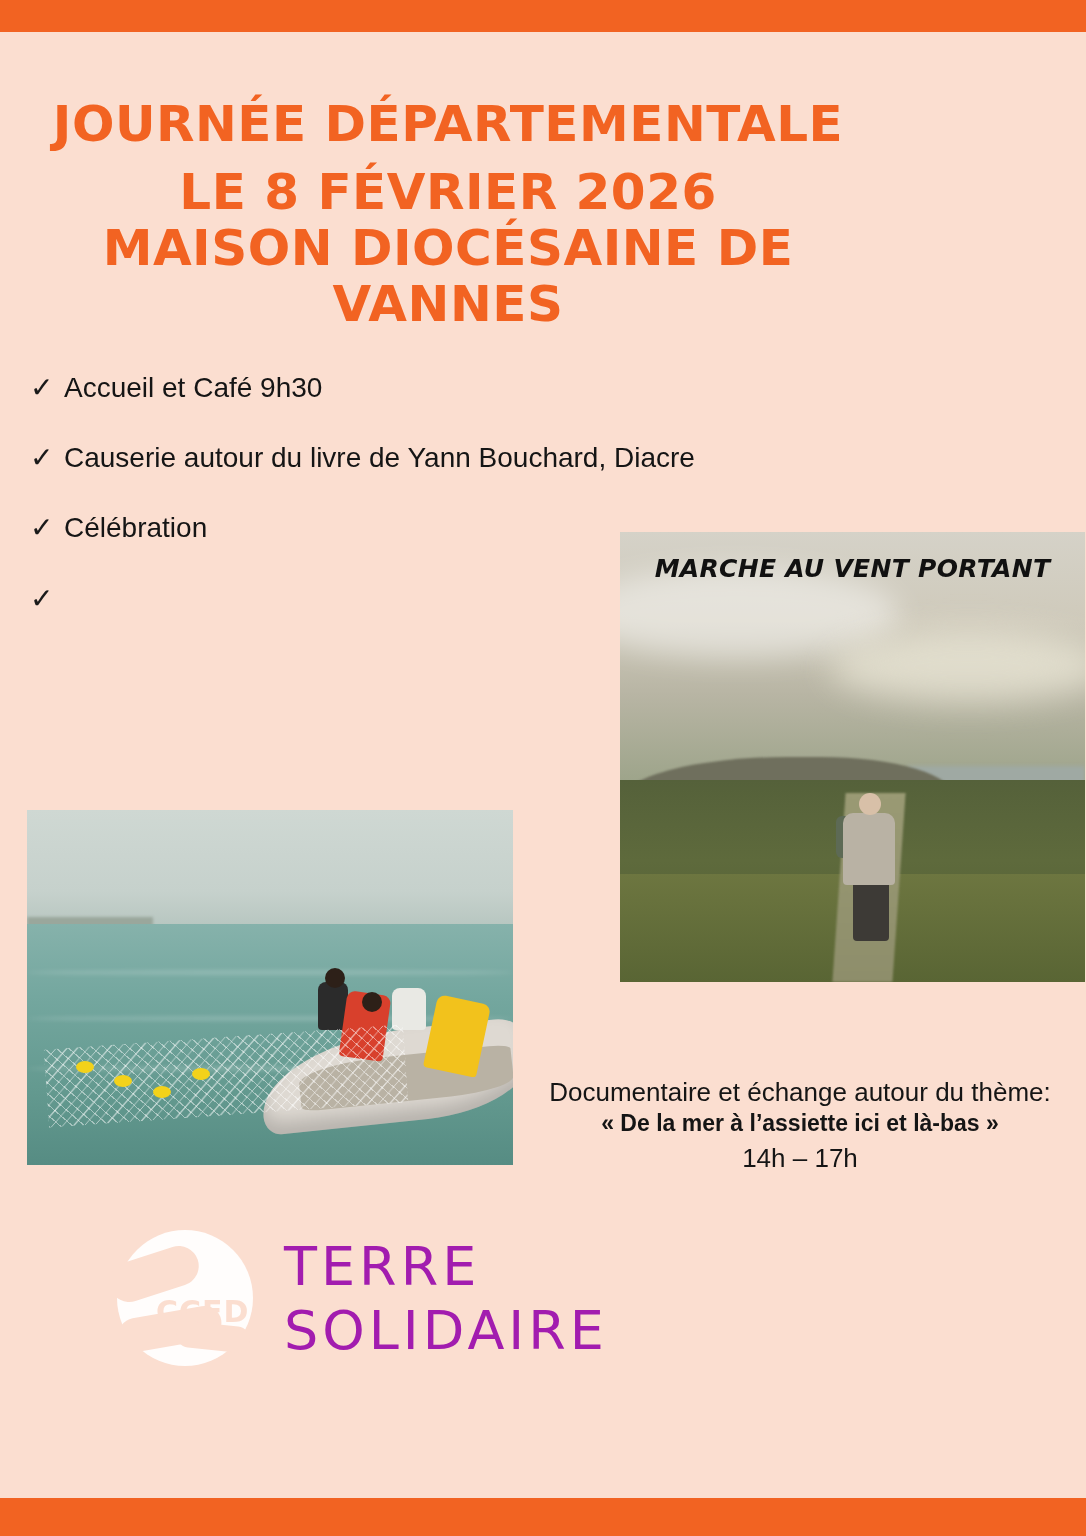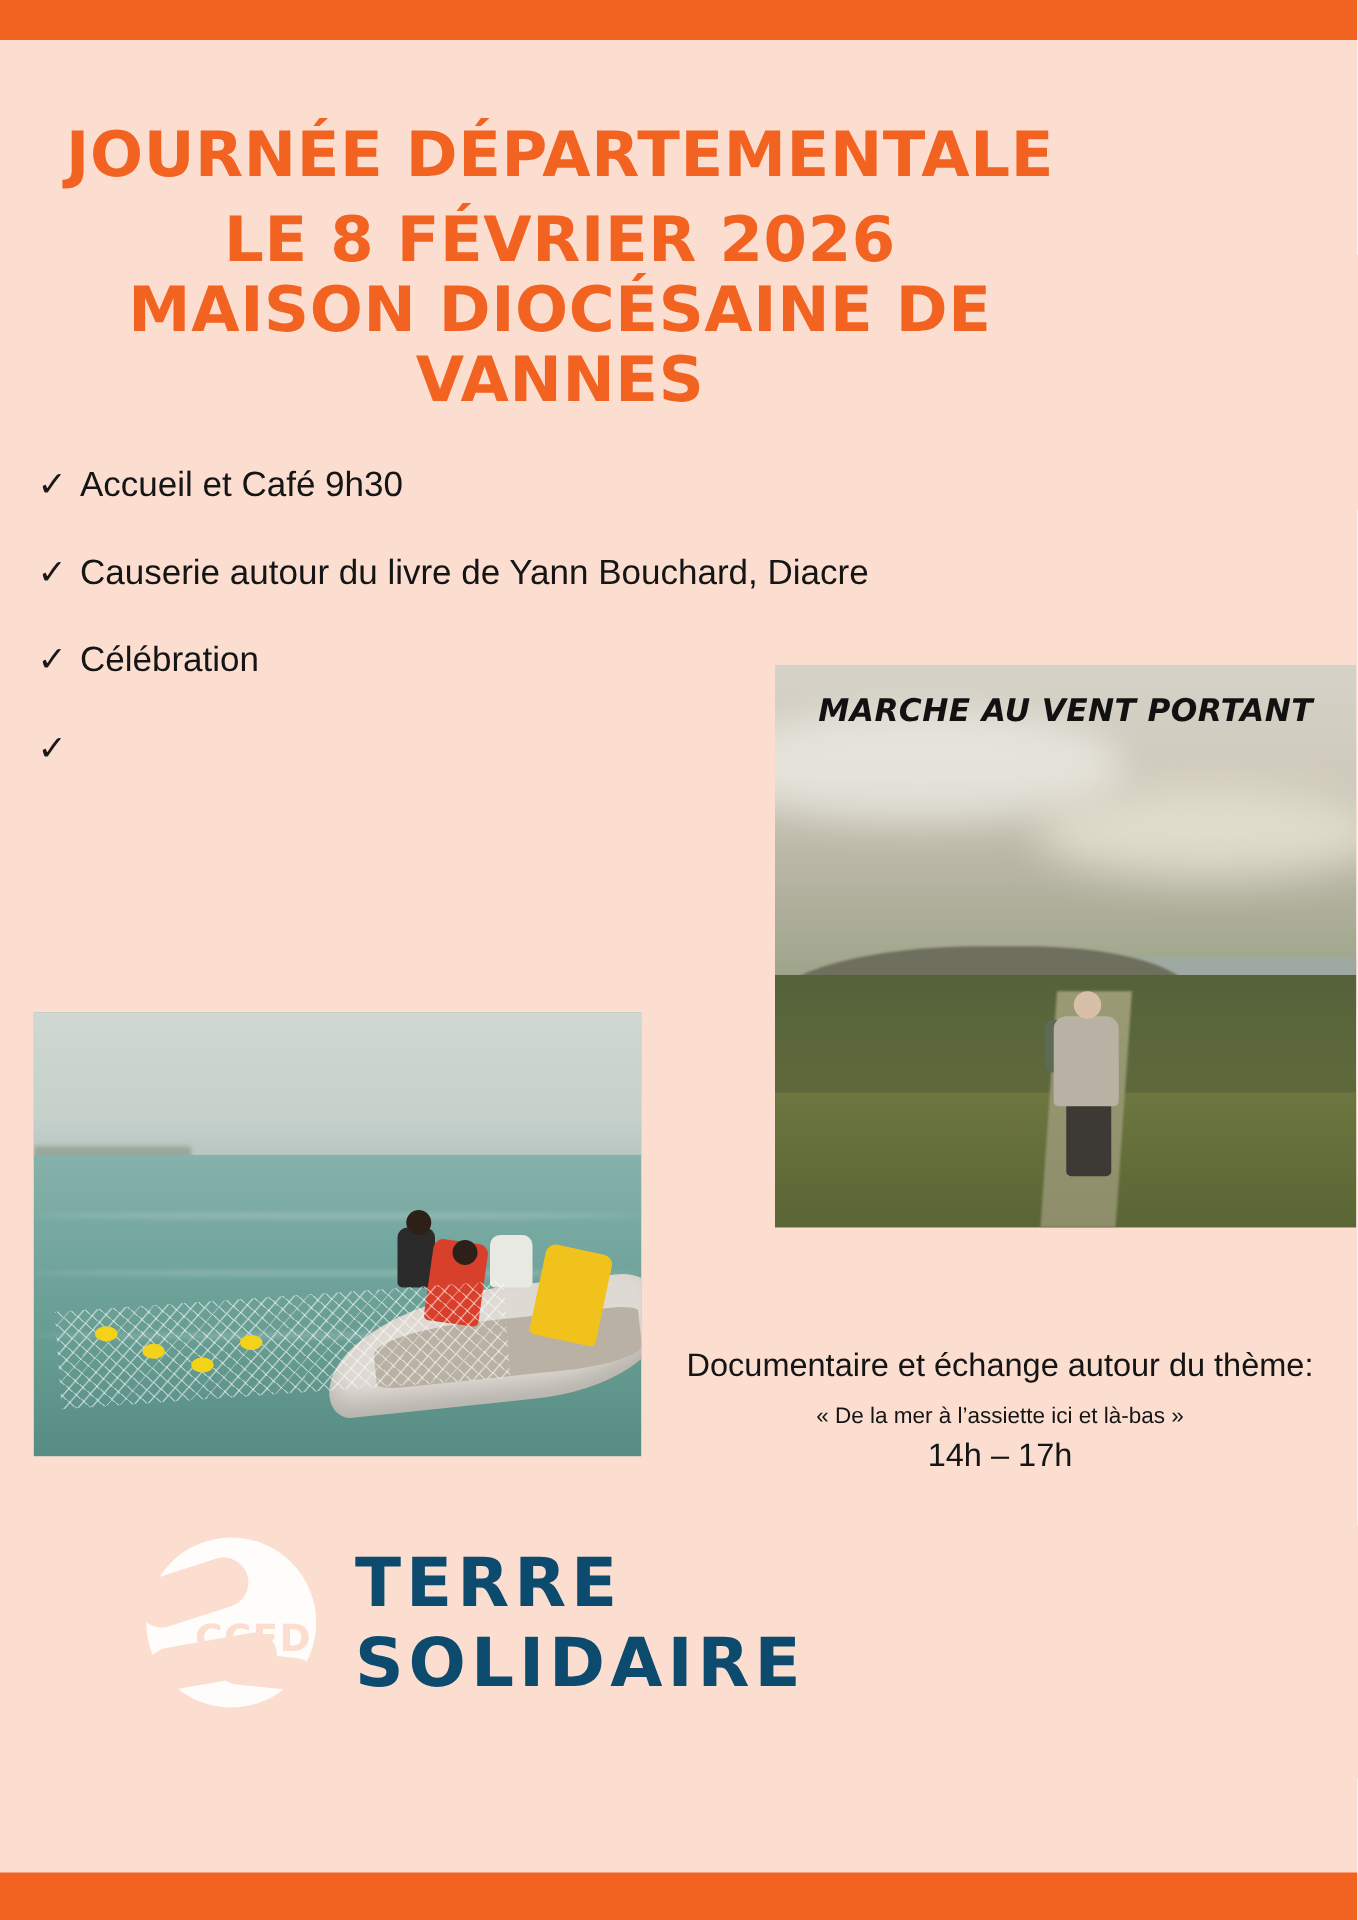--- a/index.html
+++ b/index.html
@@ -339,24 +339,24 @@
     top: 1076px;
     width: 560px;
     text-align: center;
     color: #151515;
   }
   .doc-line1 {
     font-size: 26px;
     line-height: 1.25;
   }
   .doc-line2 {
-    font-size: 18px;
-    font-weight: normal;
+    font-size: 23px;
+    font-weight: bold;
     line-height: 1.3;
-    margin-top: 12px;
+    margin-top: 0;
   }
   .doc-line3 {
     font-size: 26px;
     line-height: 1.3;
     margin-top: 4px;
   }
   .logo {
     position: absolute;
     left: 112px;
     top: 1228px;
@@ -418,22 +418,22 @@
     font-weight: bold;
     color: #fbded0;
     letter-spacing: 1px;
     font-family: "DejaVu Sans", sans-serif;
     margin-top: 16px;
   }
   .logo-words {
     position: absolute;
     left: 172px;
     top: 12px;
-    color: #0c4a6e;
-    font-weight: bold;
+    color: #a21caf;
+    font-weight: normal;
     font-family: "DejaVu Sans", sans-serif;
     letter-spacing: 4px;
     line-height: 1.0;
   }
   .logo-w1 { font-size: 54px; display: block; }
   .logo-w2 { font-size: 54px; display: block; margin-top: 10px; }
 </style>
 </head>
 <body>
 

